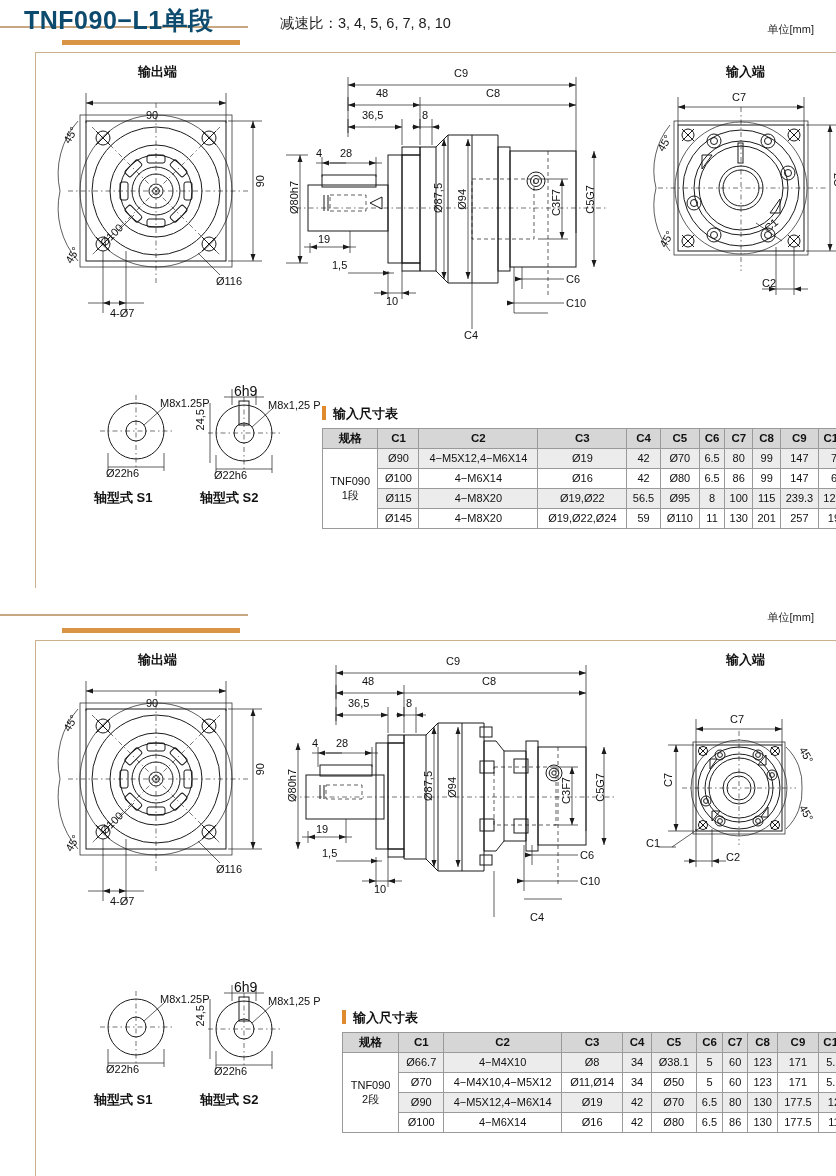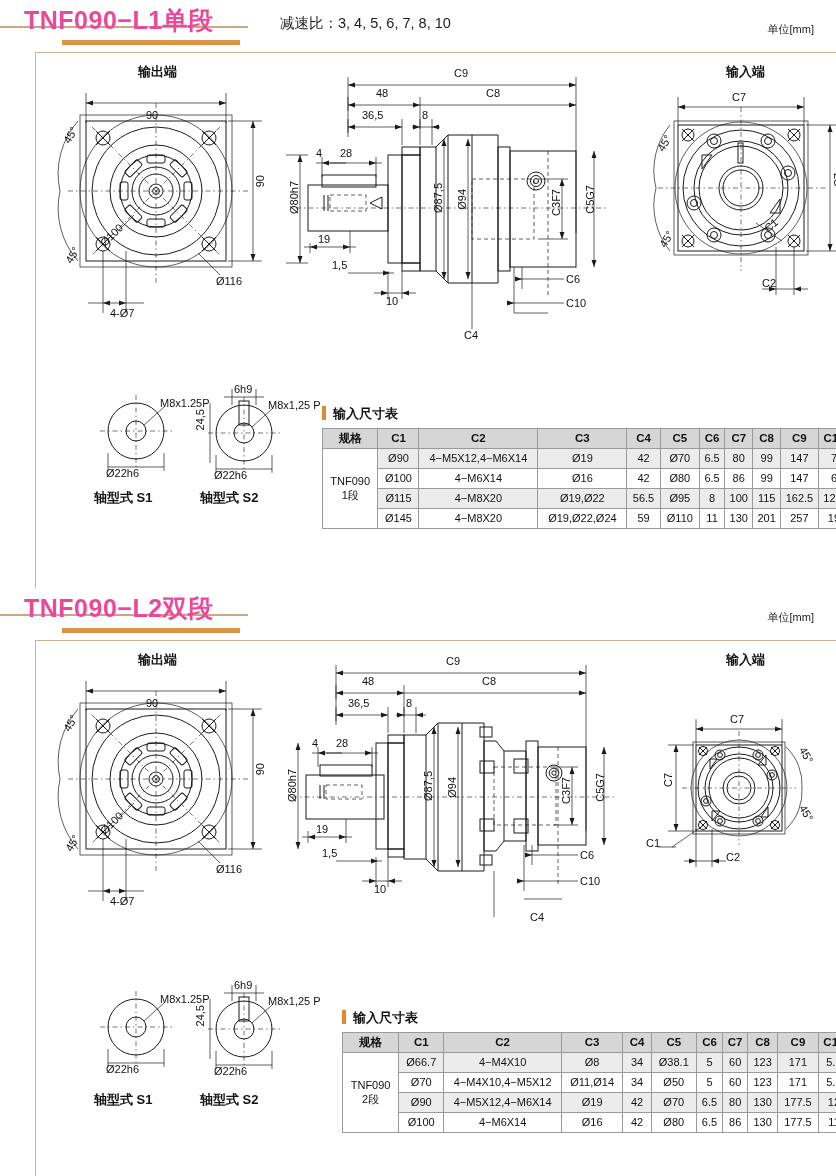--- a/index.html
+++ b/index.html
@@ -8,21 +8,21 @@
     font-family:"Liberation Sans","DejaVu Sans",sans-serif;
     color:#1a1a1a;overflow:hidden;position:relative;
   }
   .section{position:relative;width:836px;height:588px;overflow:hidden;}
 
   
   .hdr{position:relative;height:58px;width:836px;}
   .hdr .title{
     position:absolute;left:24px;top:4px;
     font-size:25px;font-weight:bold;letter-spacing:.5px;
-    color:#ec4899;white-space:nowrap;
+    color:#0c4a6e;white-space:nowrap;
   }
   .hdr .title-underline{
     position:absolute;left:62px;top:40px;width:178px;height:5px;background:#d99545;
   }
   .hdr .diag{
     position:absolute;left:246px;top:-2px;width:120px;height:56px;
     overflow:hidden;
   }
   .hdr .diag:before{
     content:"";position:absolute;left:-20px;top:-30px;width:160px;height:120px;
@@ -38,21 +38,21 @@
 
   
   .panel{
     position:absolute;left:4px;top:52px;width:816px;height:628px;
     border:1.5px solid #cdb08c;background:#fff;box-sizing:border-box;margin-left:31px;
   }
 
   
   .d{position:absolute;}
   .lbl{position:absolute;font-size:11px;color:#111;white-space:nowrap;}
-  .lbl.sm{font-size:11px;}
+  .lbl.sm{font-size:14px;}
   .cap{position:absolute;font-size:13px;font-weight:bold;color:#111;white-space:nowrap;}
   .vert{writing-mode:vertical-rl;transform:rotate(180deg);}
 
   
   .tbl-wrap{position:absolute;}
   .tbl-title{position:relative;font-size:13px;font-weight:bold;color:#111;margin-bottom:5px;padding-left:11px;}
   .tbl-title:before{content:"";position:absolute;left:0;top:1px;width:4px;height:14px;background:#e08a2e;}
   table.dim{border-collapse:collapse;font-size:11px;color:#111;}
   table.dim th,table.dim td{
     border:1px solid #9a9a9a;text-align:center;padding:1px 2px;
@@ -537,21 +537,21 @@
           </tr>
           <tr>
             <td>Ø115</td>
             <td>4−M8X20</td>
             <td>Ø19,Ø22</td>
             <td>56.5</td>
             <td>Ø95</td>
             <td>8</td>
             <td>100</td>
             <td>115</td>
-            <td>162.5</td>
+            <td>239.3</td>
             <td>12.1</td>
           </tr>
           <tr>
             <td>Ø145</td>
             <td>4−M8X20</td>
             <td>Ø19,Ø22,Ø24</td>
             <td>59</td>
             <td>Ø110</td>
             <td>11</td>
             <td>130</td>
@@ -564,21 +564,20 @@
     </div>
 
   </div>
 
 </div>
 
 <div class="section">
 
   <div class="hdr">
     <div class="hdr-rule"></div>
-    <div class="title">TNF090−L2双段</div>
     <div class="title-underline"></div>
     <div class="diag"></div>
     <div class="unit">单位[mm]</div>
   </div>
 
   <div class="panel">
 
     <div class="d" style="left:12px;top:10px;width:250px;height:300px;">
       <div class="cap" style="left:90px;top:0px;">输出端</div>
       <svg width="250" height="300" viewBox="0 0 250 300">

